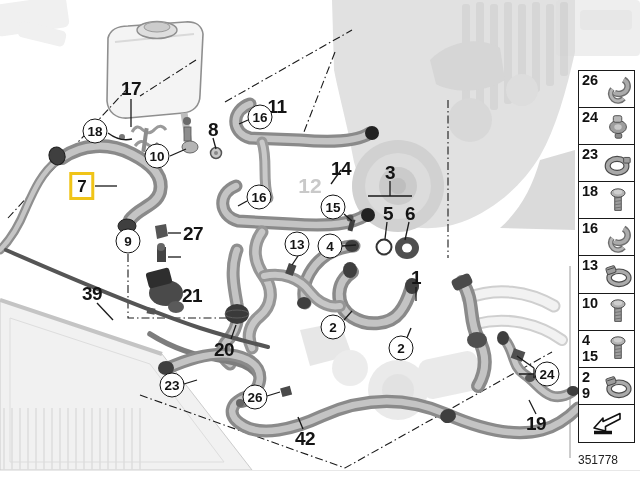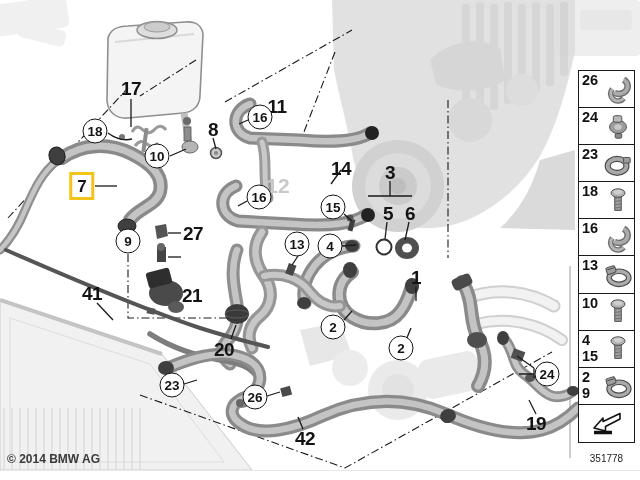--- a/index.html
+++ b/index.html
@@ -9,34 +9,34 @@
   
   #callout-layer{position:absolute;left:0;top:0;width:640px;height:480px;}
   .callout{position:absolute;transform:translate(-50%,-50%);font-weight:bold;
            color:var(--ink,#141414);line-height:1;white-space:nowrap;}
   .callout.plain{font-size:19px;letter-spacing:-.5px;}
   .callout.circled{width:25px;height:25px;border:1.7px solid var(--ink,#141414);
            border-radius:50%;background:#fff;font-size:13.5px;display:flex;
            align-items:center;justify-content:center;box-sizing:border-box;}
   .callout.highlighted{border:3.5px solid var(--hl,#F0C418);background:#fff;
            font-size:17px;padding:3px 5px 2px 5px;}
-  .callout.ghost{font-size:21px;color:var(--ghost,#c9c9c9);}
+  .callout.ghost{font-size:21px;color:var(--ghost,#c9c9c9);margin-left:32px;}
   
   #sidebar{position:absolute;left:578px;top:70px;width:57px;}
   .part-box{position:relative;height:36.7px;border:1.6px solid #1a1a1a;margin-top:-1.6px;
            background:#fff;box-sizing:content-box;}
   .part-box:first-child{margin-top:0;}
   .part-box .nums{position:absolute;left:3px;top:1px;display:flex;flex-direction:column;}
   .part-box .nums span{font-weight:bold;font-size:14.5px;color:#111;line-height:1.15;}
   .part-icon{position:absolute;right:1px;top:50%;transform:translateY(-50%);
            width:30px;height:30px;}
   .part-box.arrow-box .part-icon{right:auto;left:50%;transform:translate(-50%,-50%);
            width:46px;height:32px;}
-  #diagram-number{position:absolute;left:578px;top:453px;width:57px;text-align:center;
-           font-size:10px;color:#222;}
+  #diagram-number{position:absolute;left:578px;top:453px;width:57px;text-align:left;
+           font-size:12px;color:#222;}
   #copyright{position:absolute;left:7px;top:452px;font-size:12px;font-weight:bold;color:#3a3a3a;}
   .baseline{position:absolute;left:0;top:470px;width:640px;height:0;border-top:1px solid #e8e8e8;}
 </style>
 </head>
 <body>
 
 <div id="stage" style="--hl: #F0C418; --ink: #141414; --ghost: #c9c9c9;">
 
 <svg id="art" width="640" height="480" viewBox="0 0 640 480">
   <defs>
@@ -318,21 +318,21 @@
       <div class="callout ghost" style="left: 278px; top: 185px;">12</div>
       <div class="callout circled" style="left: 259px; top: 197px;">16</div>
       <div class="callout circled" style="left: 333px; top: 207px;">15</div>
       <div class="callout plain" style="left: 388px; top: 213px;">5</div>
       <div class="callout plain" style="left: 410px; top: 213px;">6</div>
       <div class="callout circled" style="left: 297px; top: 244px;">13</div>
       <div class="callout circled" style="left: 330px; top: 246px;">4</div>
       <div class="callout plain" style="left: 193px; top: 233px; text-align: right;">27</div>
       <div class="callout plain" style="left: 192px; top: 257px; margin-top: 38px;">21</div>
       <div class="callout circled" style="left: 128px; top: 241px;">9</div>
-      <div class="callout plain" style="left: 92px; top: 293px;">41</div>
+      <div class="callout plain" style="left: 92px; top: 293px;">39</div>
       <div class="callout plain" style="left: 416px; top: 277px;">1</div>
       <div class="callout circled" style="left: 333px; top: 327px;">2</div>
       <div class="callout circled" style="left: 401px; top: 348px;">2</div>
       <div class="callout plain" style="left: 224px; top: 349px;">20</div>
       <div class="callout circled" style="left: 172px; top: 385px;">23</div>
       <div class="callout circled" style="left: 255px; top: 397px;">26</div>
       <div class="callout plain" style="left: 305px; top: 438px;">42</div>
       <div class="callout circled" style="left: 547px; top: 374px;">24</div>
       <div class="callout plain" style="left: 536px; top: 423px;">19</div>
     </div>
@@ -414,16 +414,15 @@
       </div>
       <div class="part-box arrow-box">
         <div class="nums"></div>
         <svg class="part-icon" viewBox="0 0 32 32">
           <use href="#direction-arrow-icon"></use>
         </svg>
       </div>
     </aside>
 
 <div id="diagram-number">351778</div>
-<div id="copyright">© 2014 BMW AG</div>
 <div class="baseline"></div>
 
 </div>
 
 </body></html>

